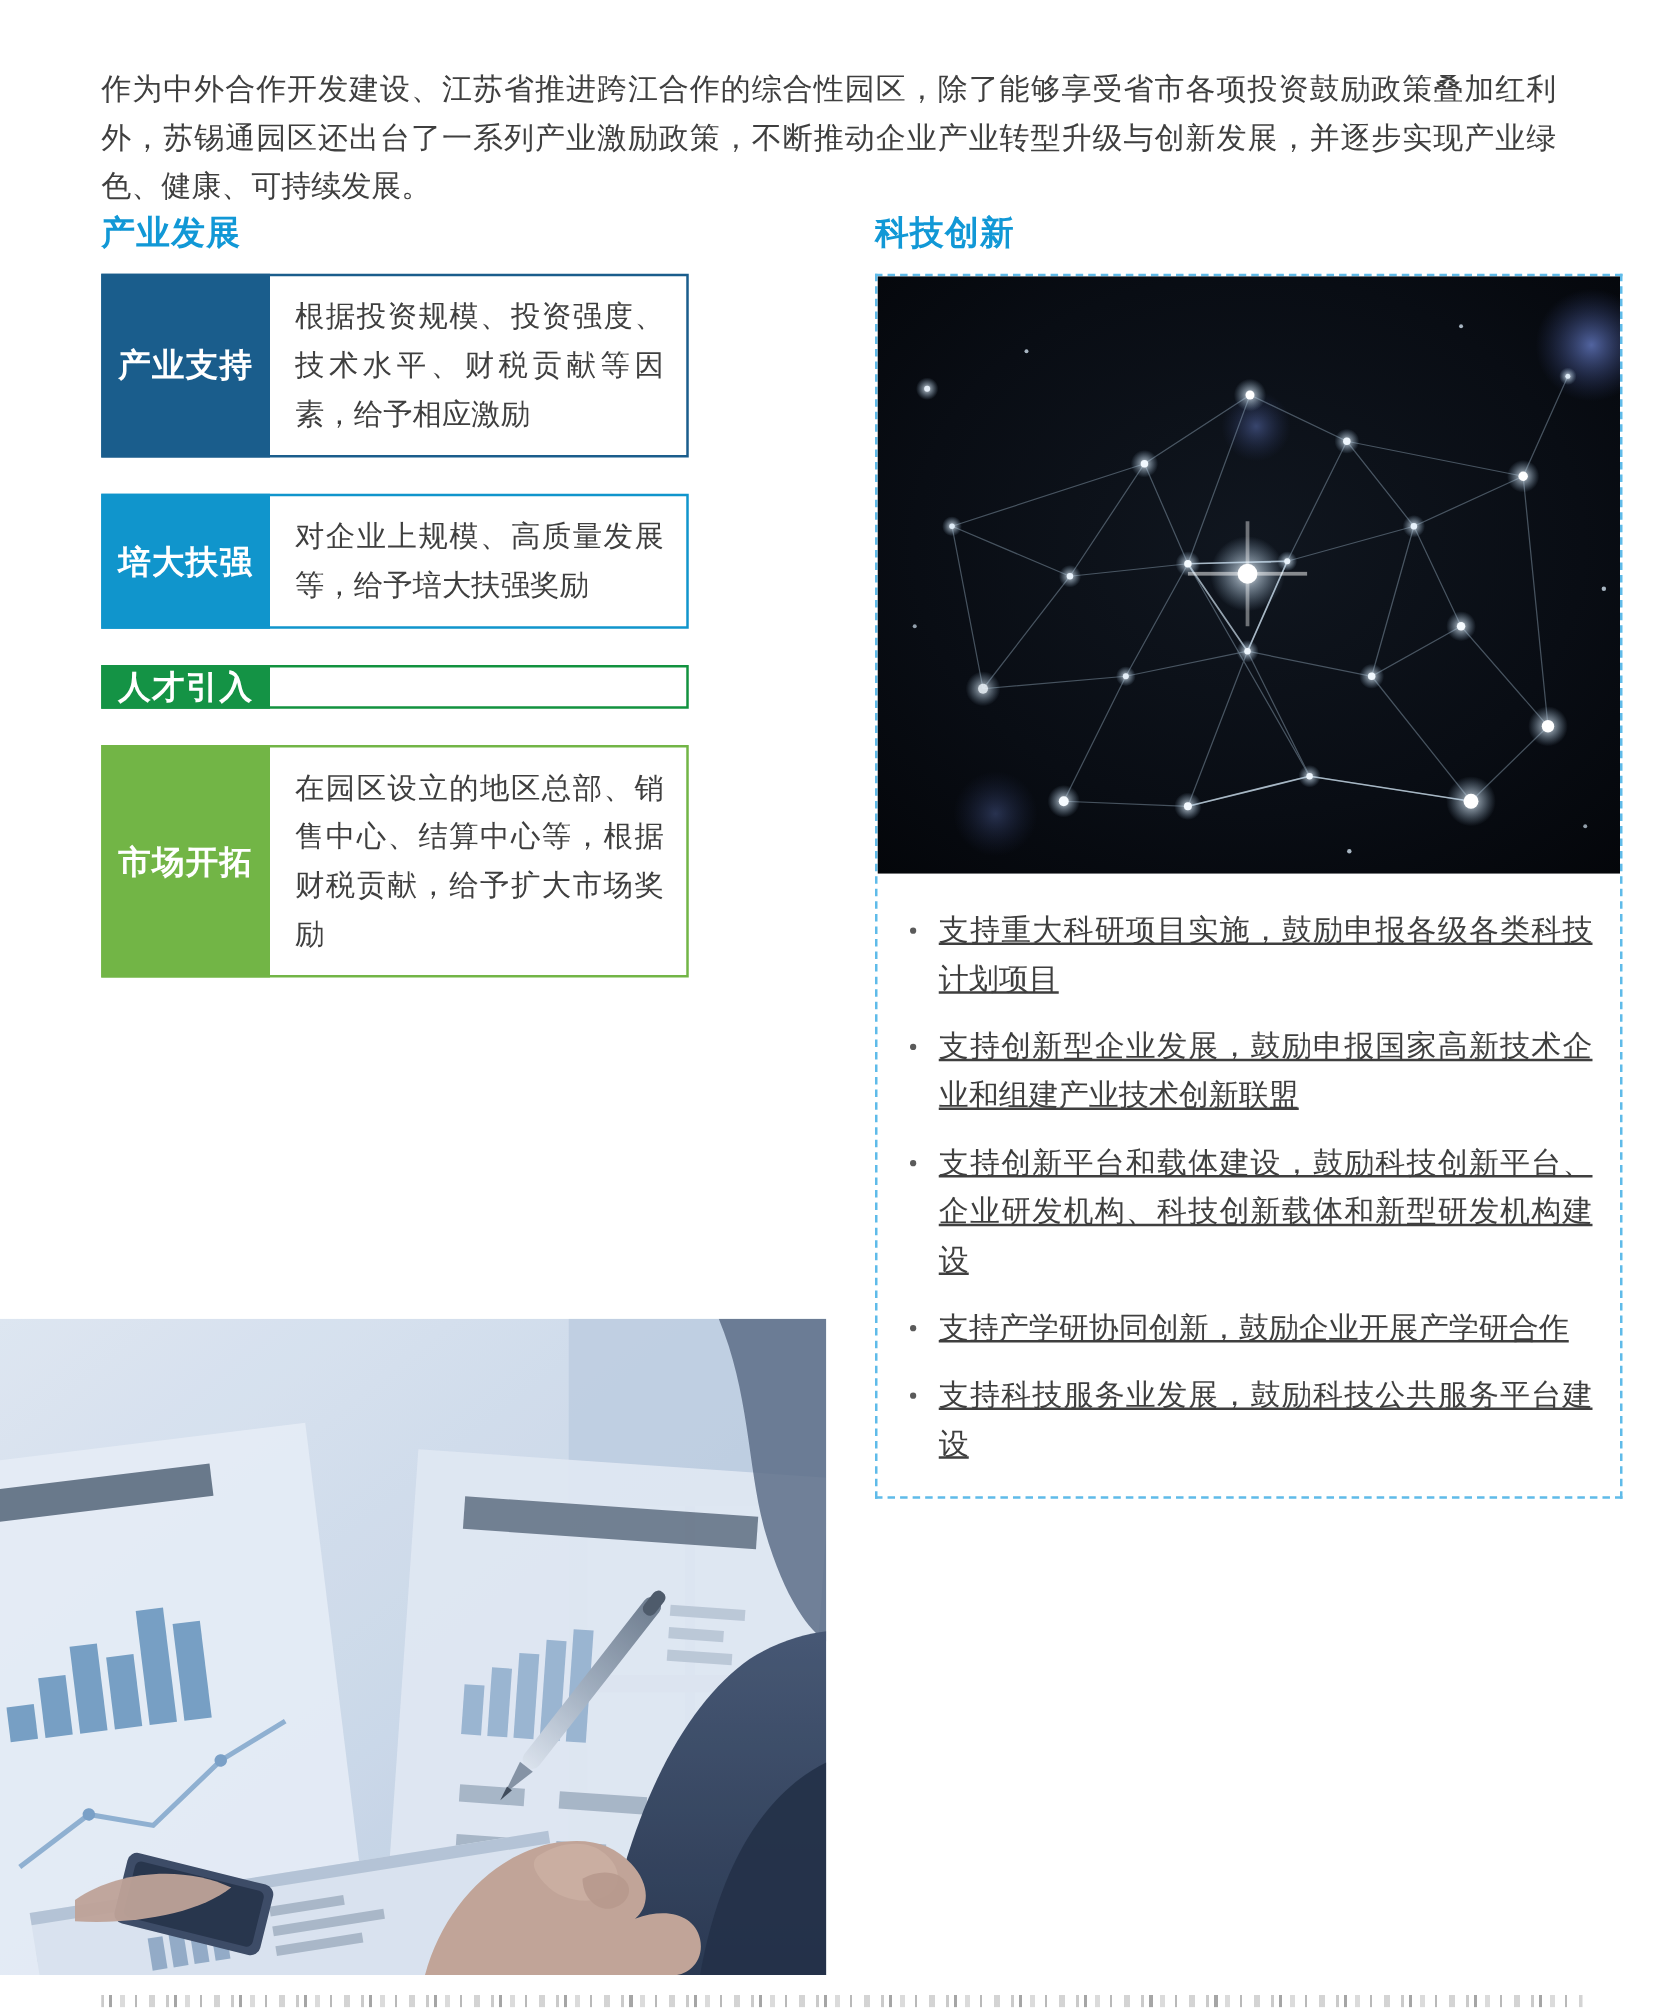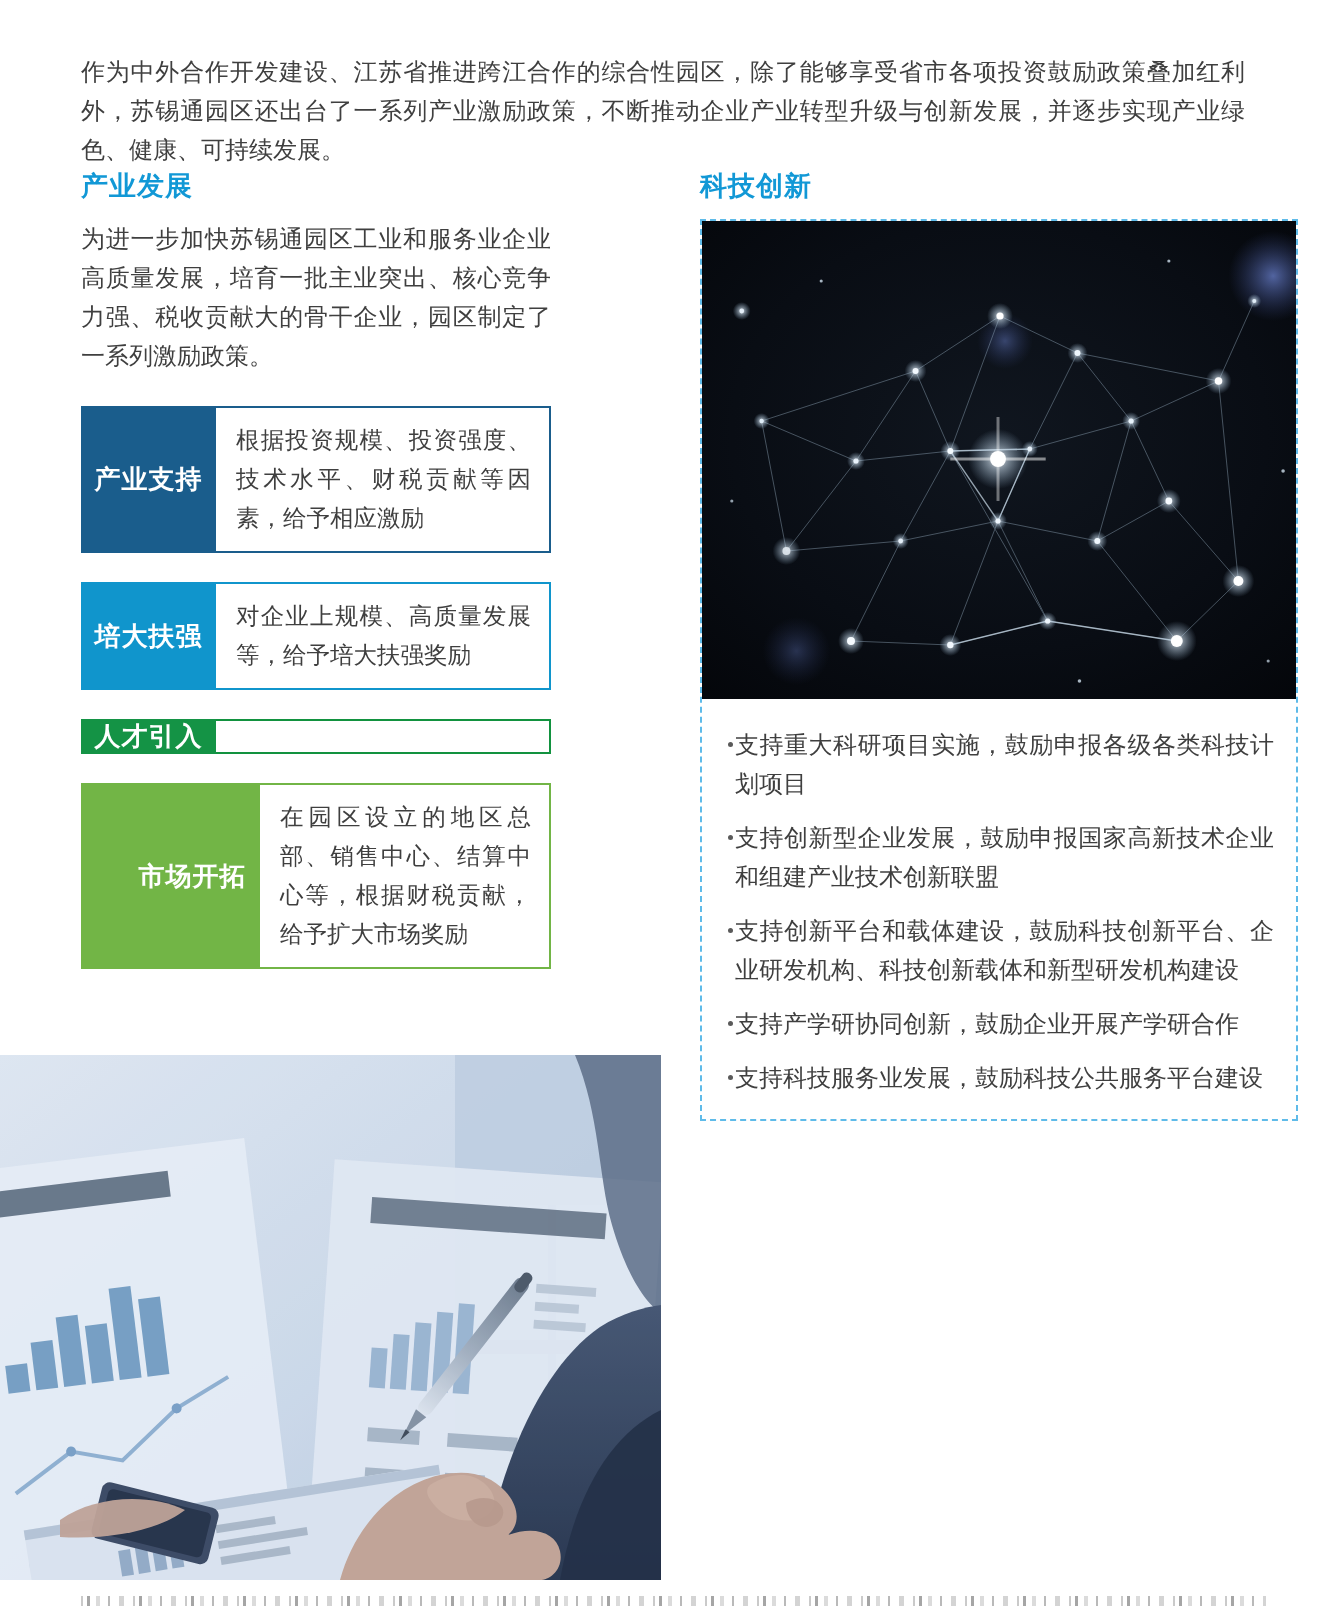--- a/index.html
+++ b/index.html
@@ -16,26 +16,26 @@
   .col-left p.body{margin-bottom:31px;}
   .col-right p.body{margin-bottom:21px;}
 
   .policy-box{display:flex;align-items:stretch;margin-bottom:29px;border:2px solid #000;background:#fff;}
   .policy-label{flex:0 0 135px;display:flex;align-items:center;justify-content:center;
     color:#fff;font-size:26px;font-weight:bold;margin:-2px;letter-spacing:1px;}
   .policy-text{flex:1;padding:13px 18px 13px 22px;font-size:23.5px;line-height:39px;text-align:justify;}
   .policy-0{border-color:#1a5d8c;} .policy-0 .policy-label{background:#1a5d8c;}
   .policy-1{border-color:#1095cc;} .policy-1 .policy-label{background:#1095cc;}
   .policy-2{border-color:#12923f;} .policy-2 .policy-label{background:#149345;}
-  .policy-3{border-color:#72b546;} .policy-3 .policy-label{background:#72b546;padding-left:44px;}
+  .policy-3{border-color:#72b546;} .policy-3 .policy-label{background:#72b546;}
 
   .dashed-box{border:2px dashed #5fbbe9;background:#fff;}
   .network-img{display:block;width:100%;height:478px;}
   ul.bullets{list-style:none;margin:0;padding:26px 22px 16px 26px;}
-  ul.bullets li{display:flex;gap:2px;margin-bottom:15px;}
+  ul.bullets li{display:flex;gap:18px;margin-bottom:15px;text-decoration:underline;}
   ul.bullets li:last-child{margin-bottom:6px;}
   .dot{flex:0 0 5px;width:5px;height:5px;border-radius:50%;background:#5a5a5a;margin-top:17px;}
   .bullet-text{flex:1;font-size:24px;line-height:39px;text-align:justify;}
 
   .photo-office{position:absolute;left:0;top:1055px;width:661px;height:525px;}
   .photo-office svg{display:block;width:100%;height:100%;}
 
   .footnote-clip{position:absolute;left:81px;top:1596px;width:1185px;height:10px;overflow:hidden;opacity:.8;
     background:repeating-linear-gradient(90deg,
       #bdbdbd 0 2px, transparent 2px 6px, #8f8f8f 6px 9px, transparent 9px 15px,
@@ -44,21 +44,20 @@
 </style>
 </head>
 <body>
 
 <div class="page">
 
   <p class="intro">作为中外合作开发建设、江苏省推进跨江合作的综合性园区，除了能够享受省市各项投资鼓励政策叠加红利外，苏锡通园区还出台了一系列产业激励政策，不断推动企业产业转型升级与创新发展，并逐步实现产业绿色、健康、可持续发展。</p>
 
   <div class="col col-left">
     <h2 class="section">产业发展</h2>
-    <p class="body">为进一步加快苏锡通园区工业和服务业企业高质量发展，培育一批主业突出、核心竞争力强、税收贡献大的骨干企业，园区制定了一系列激励政策。</p>
 
     <div class="policy-box policy-0">
       <div class="policy-label">产业支持</div>
       <div class="policy-text">根据投资规模、投资强度、技术水平、财税贡献等因素，给予相应激励</div>
     </div>
 
     <div class="policy-box policy-1">
       <div class="policy-label">培大扶强</div>
       <div class="policy-text">对企业上规模、高质量发展等，给予培大扶强奖励</div>
     </div>

